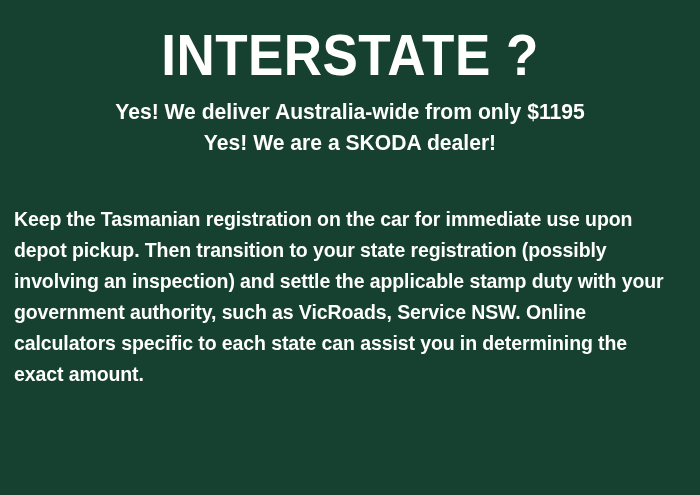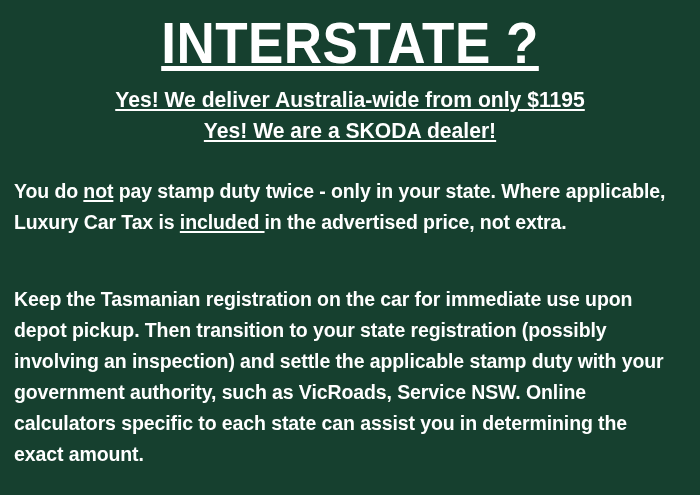--- a/index.html
+++ b/index.html
@@ -19,22 +19,21 @@
     width: 700px;
     height: 495px;
     background: #16402F;
     color: #ffffff;
     padding: 0;
   }
 
   
   .headline-block {
     text-align: center;
-    padding-top: 12px;
-    text-decoration: underline;
+    padding-top: 24px;
   }
 
   .headline {
     margin: 0;
     font-family: "Liberation Sans Narrow", "Liberation Sans", sans-serif;
     font-size: 57px;
     line-height: 62px;
     font-weight: bold;
     letter-spacing: 0.5px;
     color: #ffffff;
@@ -87,19 +86,18 @@
   <div class="headline-block">
     <h1 class="headline">INTERSTATE ?</h1>
 
     <p class="subhead first">Yes! We deliver Australia-wide from only $1195</p>
 
     <p class="subhead">Yes! We are a SKODA dealer!</p>
   </div>
 
   <div class="body-copy">
 
-    <p class="para p1"><span>You do </span><span class="u">not</span><span> pay stamp duty twice - only in your state. Where applicable, Luxury Car Tax is </span><span class="u">included </span><span>in the advertised price, not extra.</span></p>
 
     <p class="para p2">Keep the Tasmanian registration on the car for immediate use upon depot pickup. Then transition to your state registration (possibly involving an inspection) and settle the applicable stamp duty with your government authority, such as VicRoads, Service NSW. Online calculators specific to each state can assist you in determining the exact amount.</p>
 
   </div>
 
 </div>
 
 </body></html>

